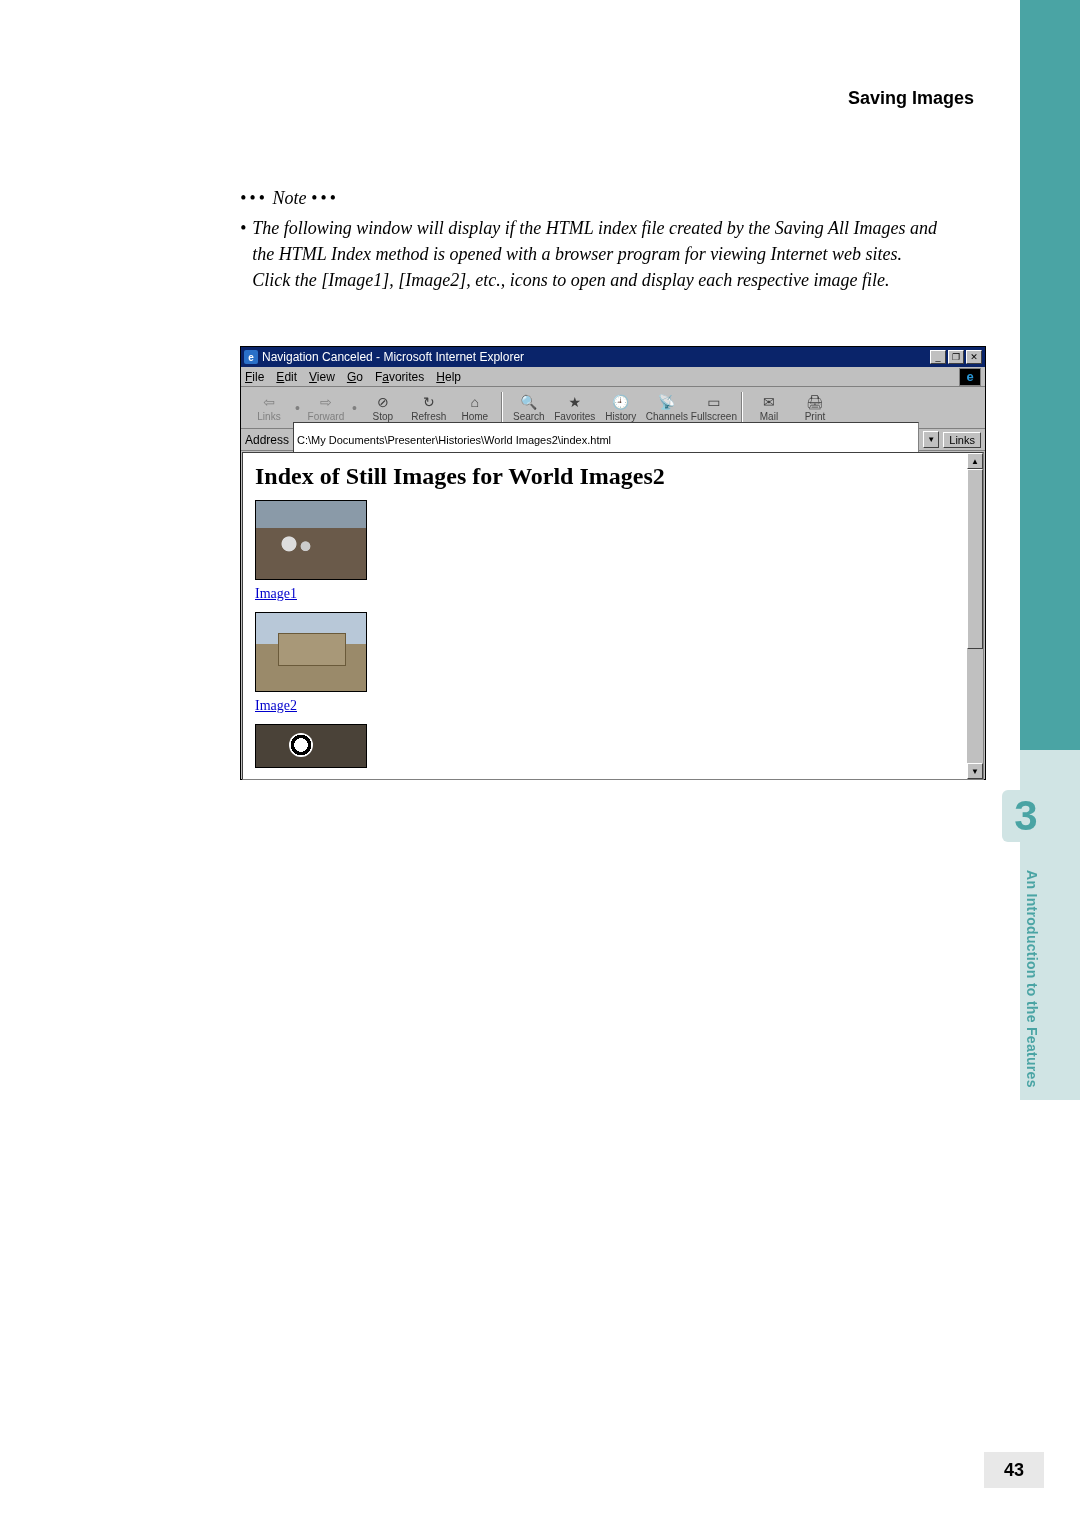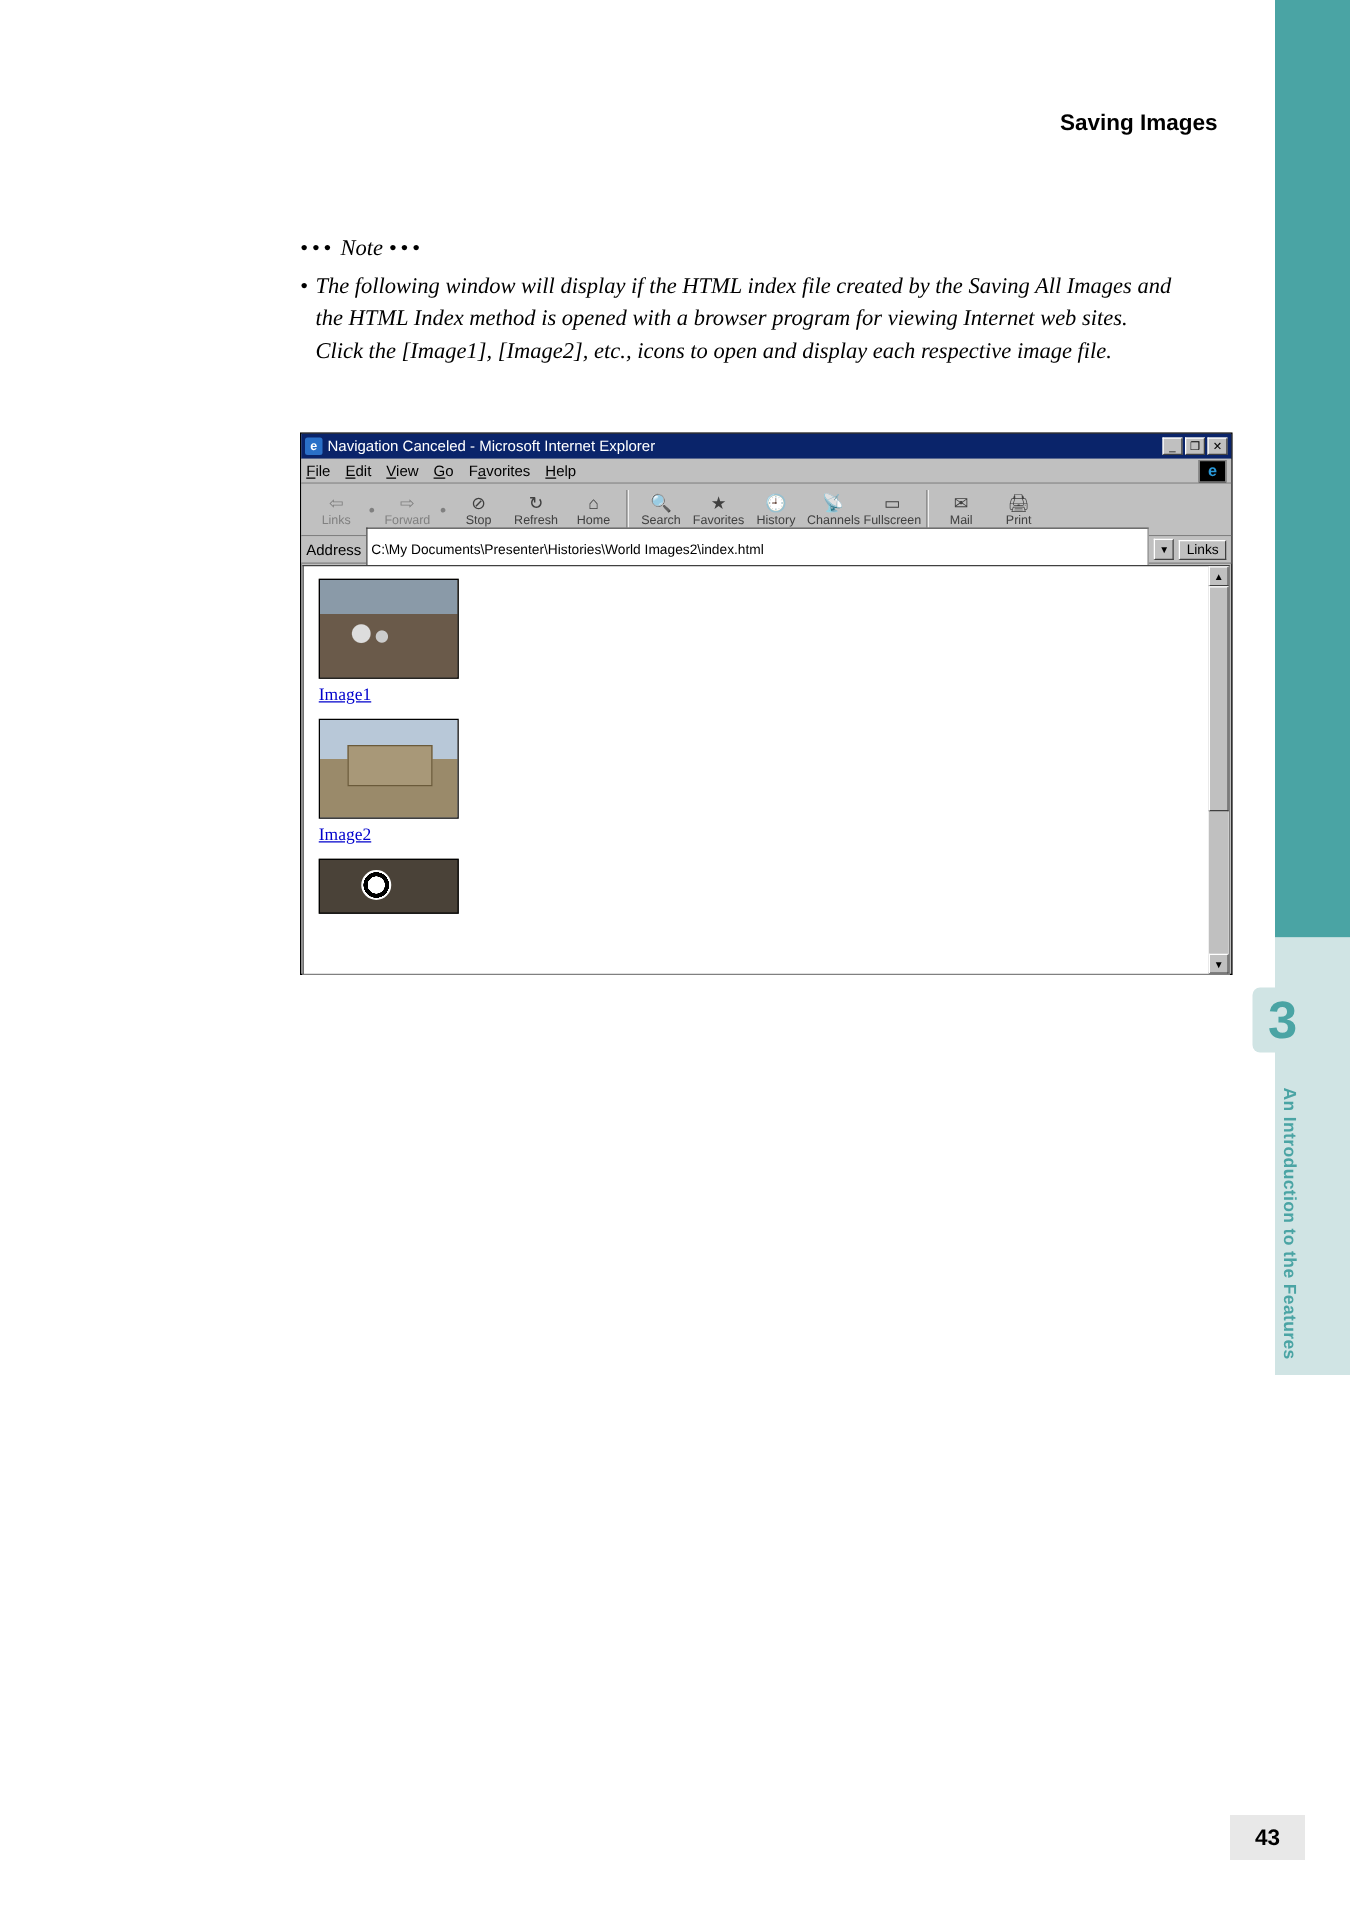--- a/index.html
+++ b/index.html
@@ -448,20 +448,21 @@
 
     <div class="addressbar">
       <span class="addr-label">Address</span>
       <div class="addr-input">C:\My Documents\Presenter\Histories\World Images2\index.html</div>
       <div class="addr-dd">▼</div>
       <div class="links-btn">Links</div>
     </div>
 
     <div class="content-area">
       <div class="content-inner">
+        <h1>Index of Still Images for World Images2</h1>
         <div class="thumb thumb-1"></div>
         <a class="img-link">Image1</a>
         <div class="thumb thumb-2"></div>
         <a class="img-link">Image2</a>
         <div class="thumb thumb-3"></div>
       </div>
       <div class="vscroll">
         <div class="sbtn">▲</div>
         <div class="sthumb"></div>
         <div class="sbtn bottom">▼</div>

